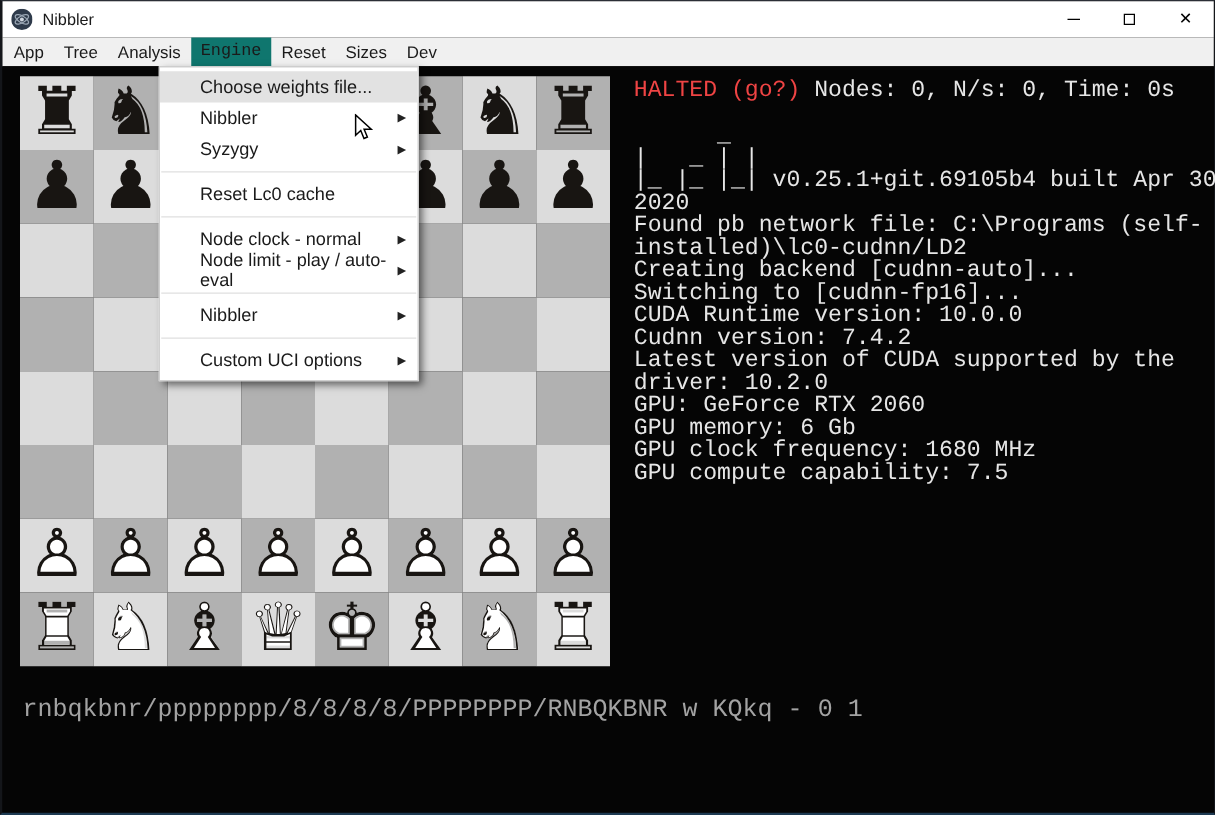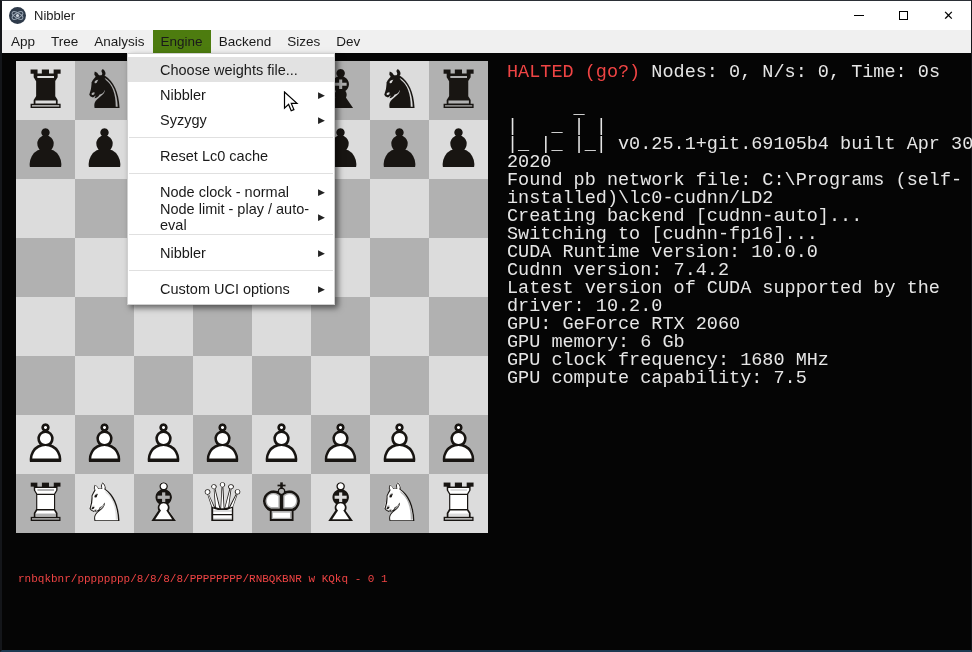--- a/index.html
+++ b/index.html
@@ -36,21 +36,21 @@
   
   .menubar {
     position:absolute; left:0; top:29px; right:0; height:23px;
     background:#f0f0f0; display:flex; align-items:stretch;
     padding-left:1px;
   }
   .menubar-item {
     display:flex; align-items:center; padding:0 8px;
     font-size:13.5px; color:#1a1a1a; cursor:default;
   }
-  .menubar-item.active { background:#4d7c0f; }
+  .menubar-item.active { background:#0f766e;font-family:Liberation Mono, monospace; }
 
   
   .content { position:absolute; left:0; top:52px; right:0; bottom:0; background:#050505; }
 
   
   .board {
     position:absolute; left:14px; top:8px;
     width:472px; height:472px;
     display:grid; grid-template-columns:repeat(8,59px); grid-template-rows:repeat(8,59px);
   }
@@ -72,23 +72,23 @@
     position:absolute; left:505px; top:11px; width:458px;
     font-family:"Liberation Mono","DejaVu Sans Mono",monospace;
     font-size:18.5px; line-height:18px; color:#e6e6e6;
     white-space:pre;
   }
   .engine-output .line { height:18px; }
   .status-highlight { color:#ef4444; font-weight:normal; }
 
   
   .fen-bar {
-    position:absolute; left:16px; top:520px;
+    position:absolute; left:16px; top:504px;
     font-family:"Liberation Mono","DejaVu Sans Mono",monospace;
-    font-size:11px; color:#ef4444; white-space:pre;
+    font-size:20px; color:#a3a3a3; white-space:pre;
   }
 
   
   .dropdown {
     position:absolute; left:125px; top:0px; width:208px;
     background:#ffffff; border:1px solid #d0d0d0;
     box-shadow:3px 3px 6px rgba(0,0,0,0.55);
     padding:3px 0; z-index:10;
   }
   .dd-item {
@@ -126,21 +126,21 @@
         <span class="glyph-close">✕</span>
       </div>
     </div>
   </div>
 
   <div class="menubar" id="menubar">
       <div class="menubar-item">App</div>
       <div class="menubar-item">Tree</div>
       <div class="menubar-item">Analysis</div>
       <div class="menubar-item active">Engine</div>
-      <div class="menubar-item">Backend</div>
+      <div class="menubar-item">Reset</div>
       <div class="menubar-item">Sizes</div>
       <div class="menubar-item">Dev</div>
     </div>
 
   <div class="content">
 
     <div class="board" id="board">
         <div class="square light">
           <span class="piece black-piece">♜</span>
         </div>

